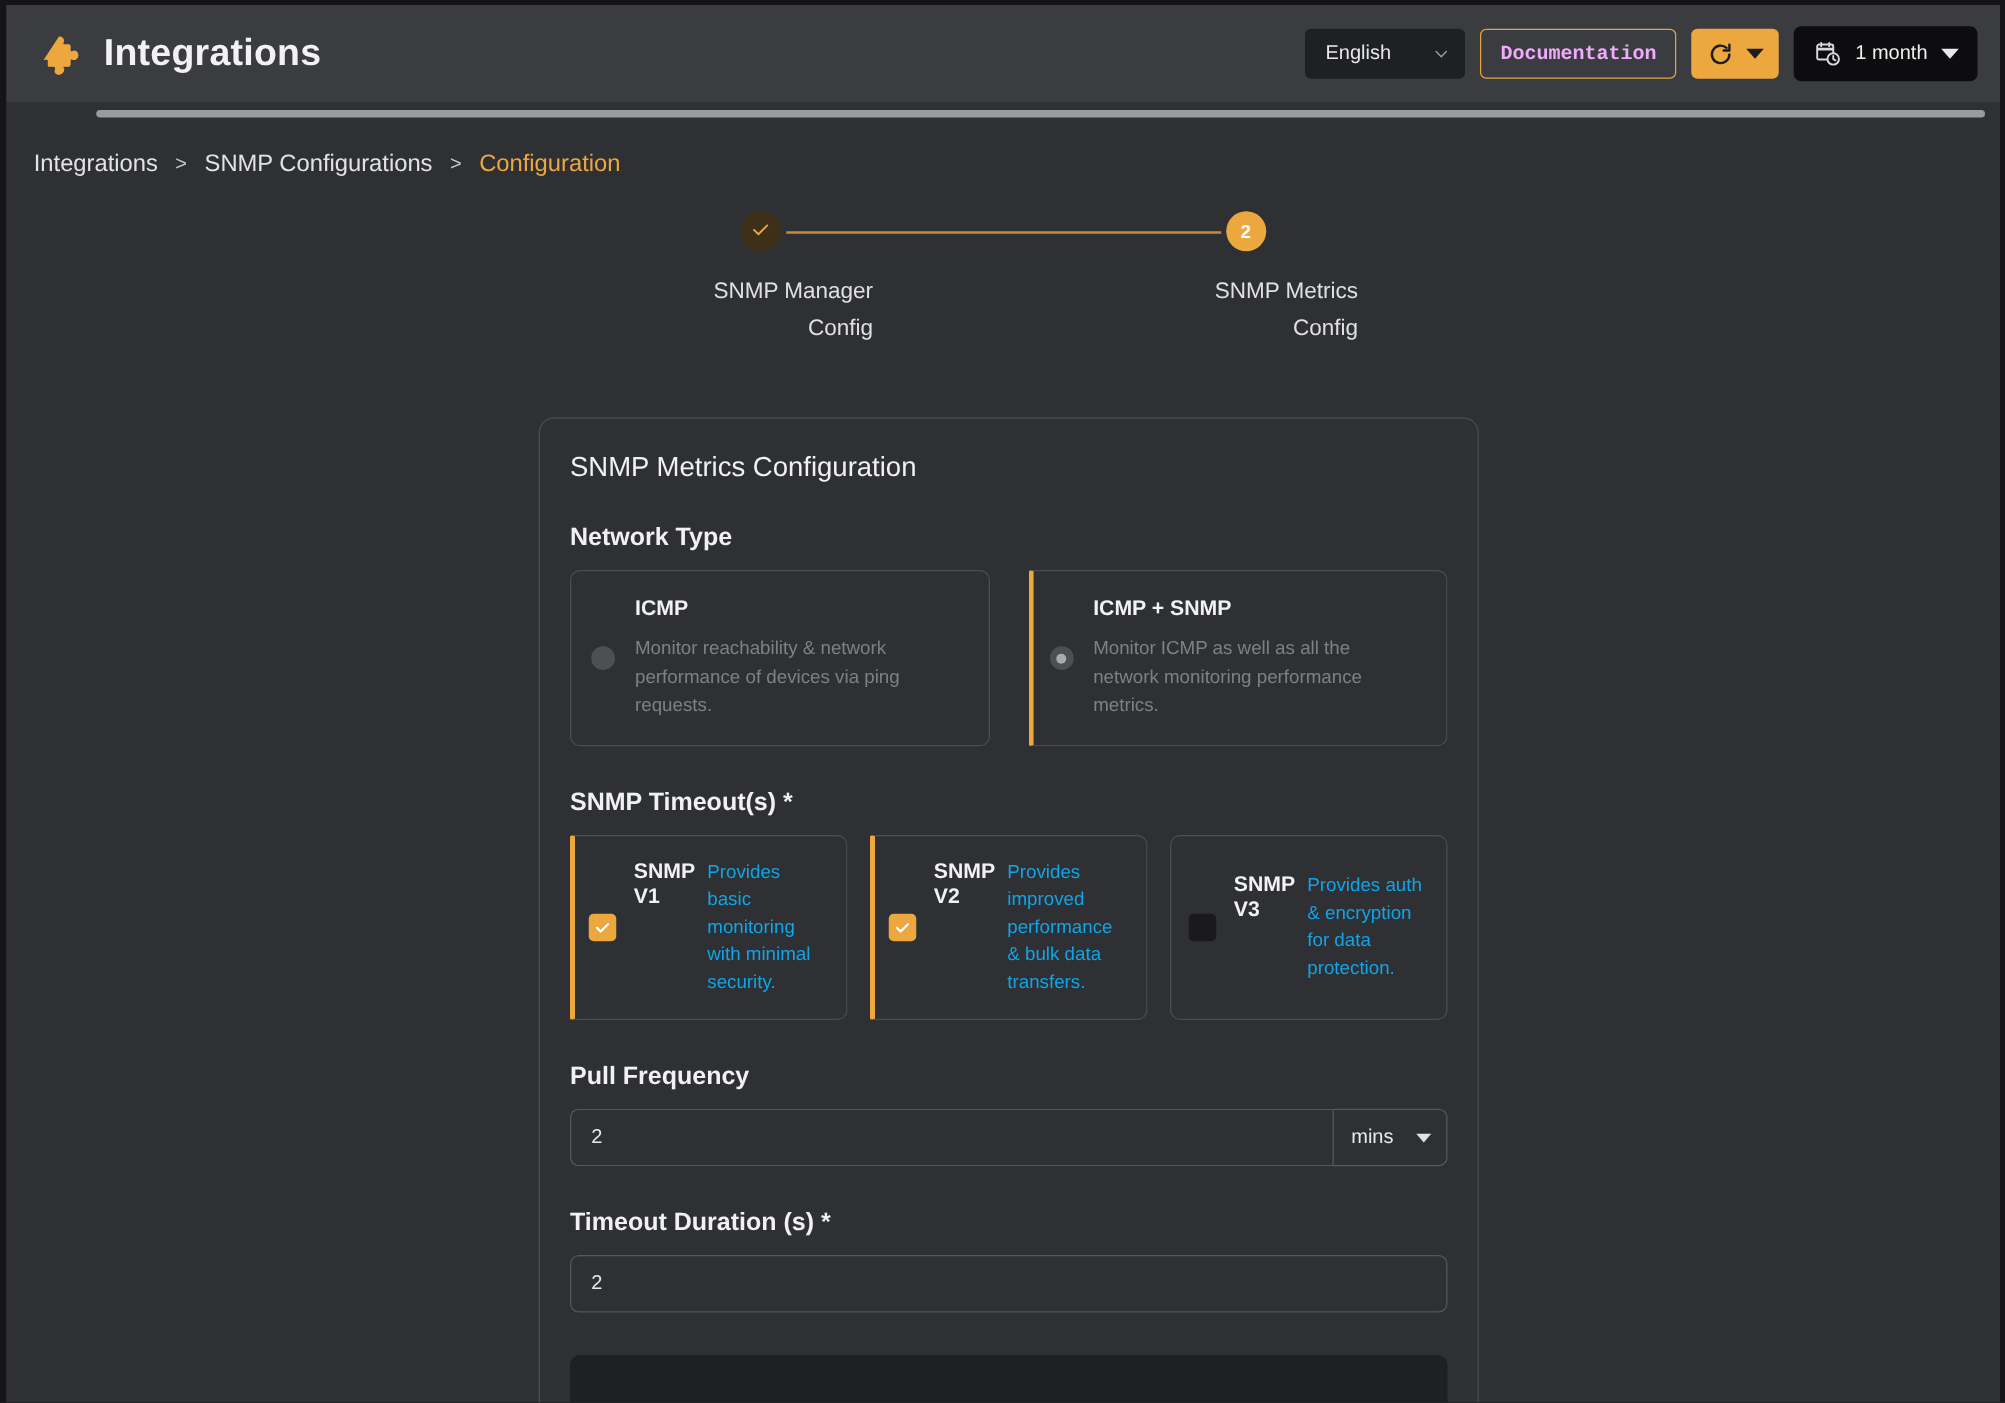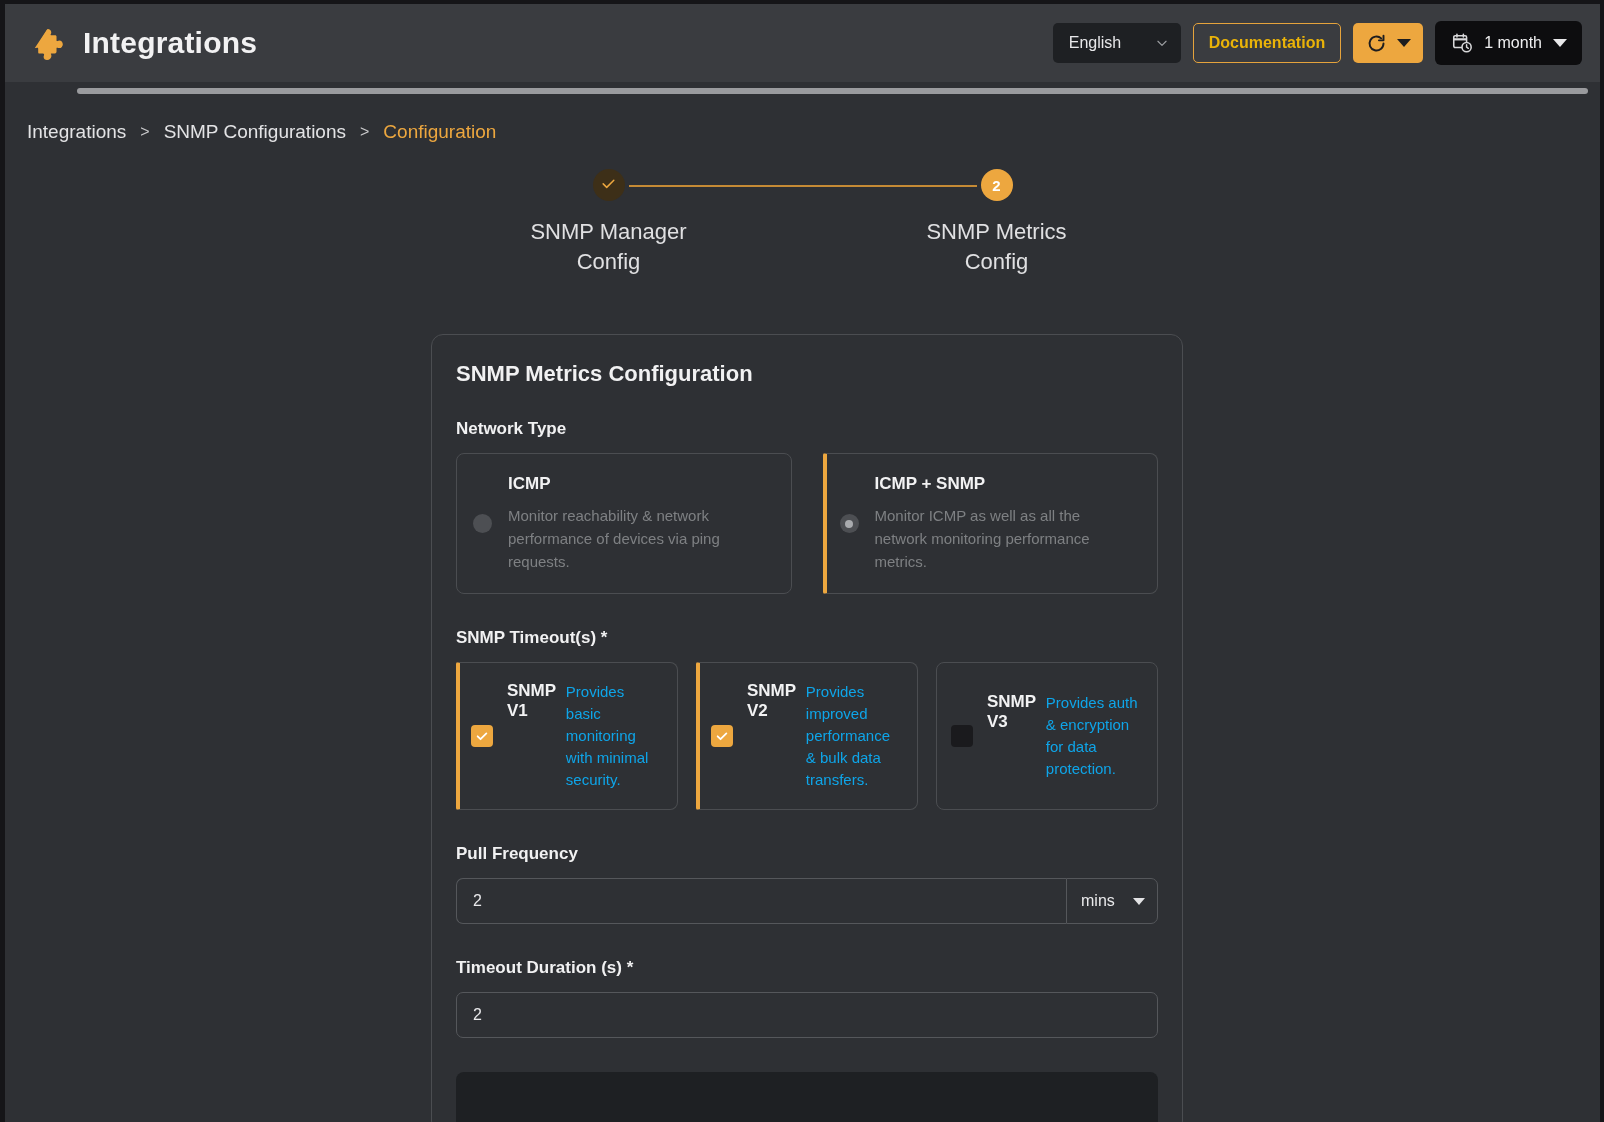--- a/index.html
+++ b/index.html
@@ -68,28 +68,28 @@
     color: #e8e8ea;
     font-size: 16px;
   }
   .chev-thin { width: 14px; height: 14px; }
 
   .doc-btn {
     height: 40px;
     background: transparent;
     border: 1px solid #e5a33c;
     border-radius: 5px;
-    color: #eab308;
+    color: #f0abfc;
     font-size: 16px;
     font-weight: bold;
     padding: 0 15px;
     display: flex;
     align-items: center;
     cursor: pointer;
-    font-family: Liberation Sans, sans-serif;
+    font-family: Liberation Mono, monospace;
   }
 
   .refresh-group {
     height: 40px;
     background: #eda73f;
     border-radius: 5px;
     display: flex;
     align-items: center;
     padding: 0 12px 0 13px;
     gap: 10px;
@@ -191,50 +191,50 @@
   .step-circle.done svg { width: 17px; height: 17px; }
   .step-circle.current { background: #eda73f; color: #fff; }
 
   .step-labels {
     display: flex;
     justify-content: space-between;
     margin-top: 16px;
   }
   .step-label {
     width: 180px;
-    text-align: center;
+    text-align: right;
     color: #e0e0e2;
-    font-size: 22px;
+    font-size: 18px;
     line-height: 30px;
   }
   .step-label.left { margin-left: -74px; }
   .step-label.right { margin-right: -74px; }
 
   
   .config-card {
     position: absolute;
     left: 426px;
     top: 330px;
     width: 752px;
     background: #2e3034;
     border: 1px solid #4b4d51;
     border-radius: 12px;
     padding: 26px 24px 0 24px;
   }
 
   .card-title {
     color: #f1f1f2;
     font-size: 22px;
-    font-weight: bold;
+    font-weight: normal;
     margin-bottom: 32px;
   }
 
   .field-label {
     color: #f1f1f2;
-    font-size: 17px;
+    font-size: 20px;
     font-weight: bold;
     margin-bottom: 14px;
   }
 
   
   .option-row { display: flex; gap: 31px; margin-bottom: 34px; }
 
   .opt-card {
     flex: 1;
     background: #2e3034;

